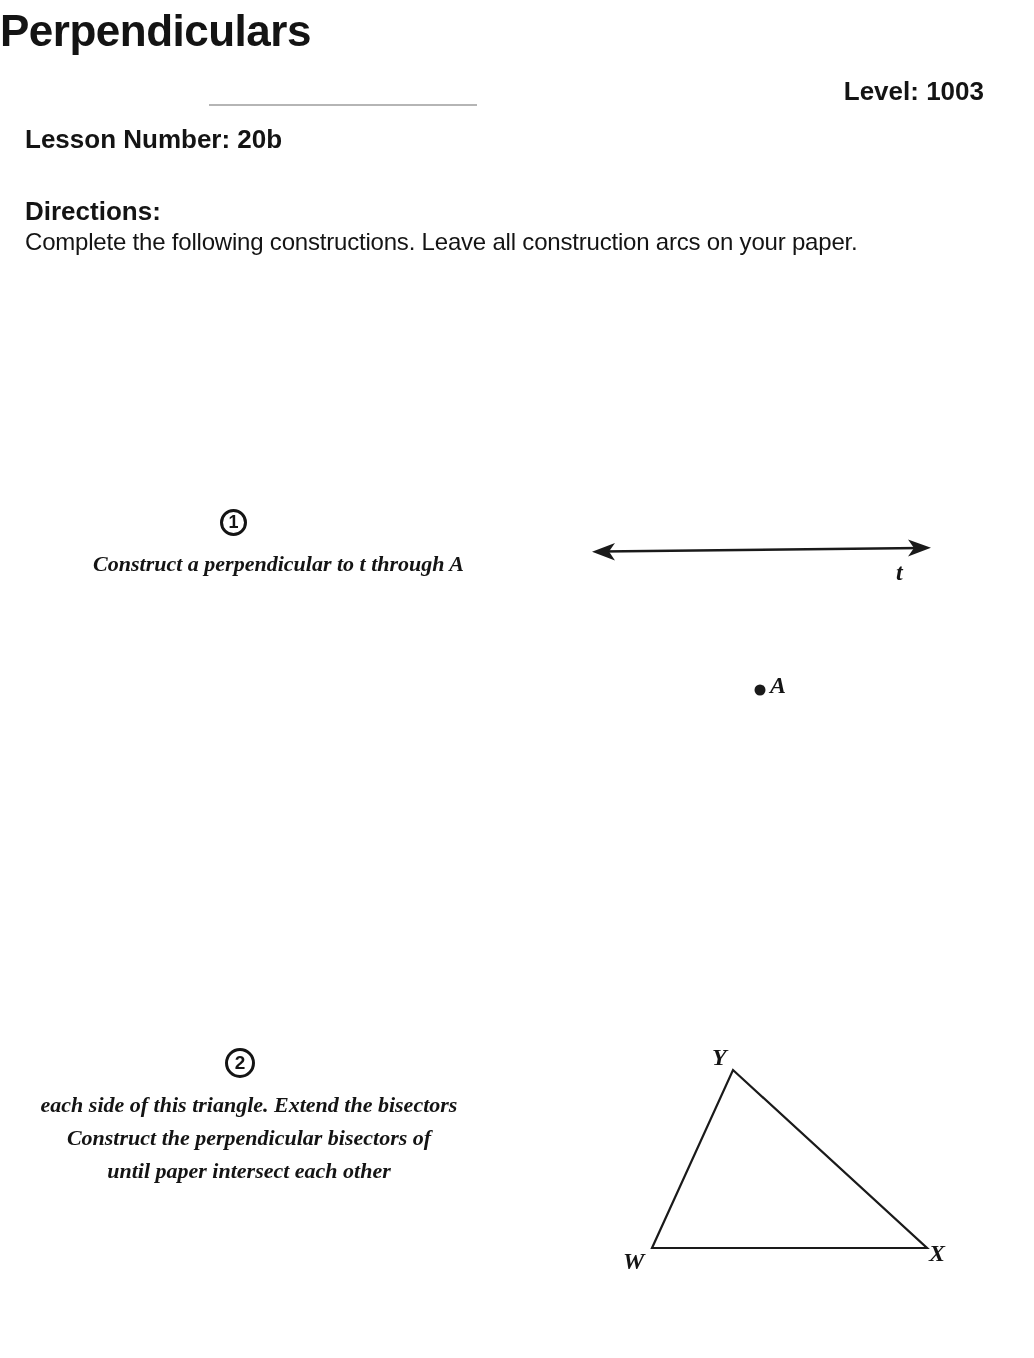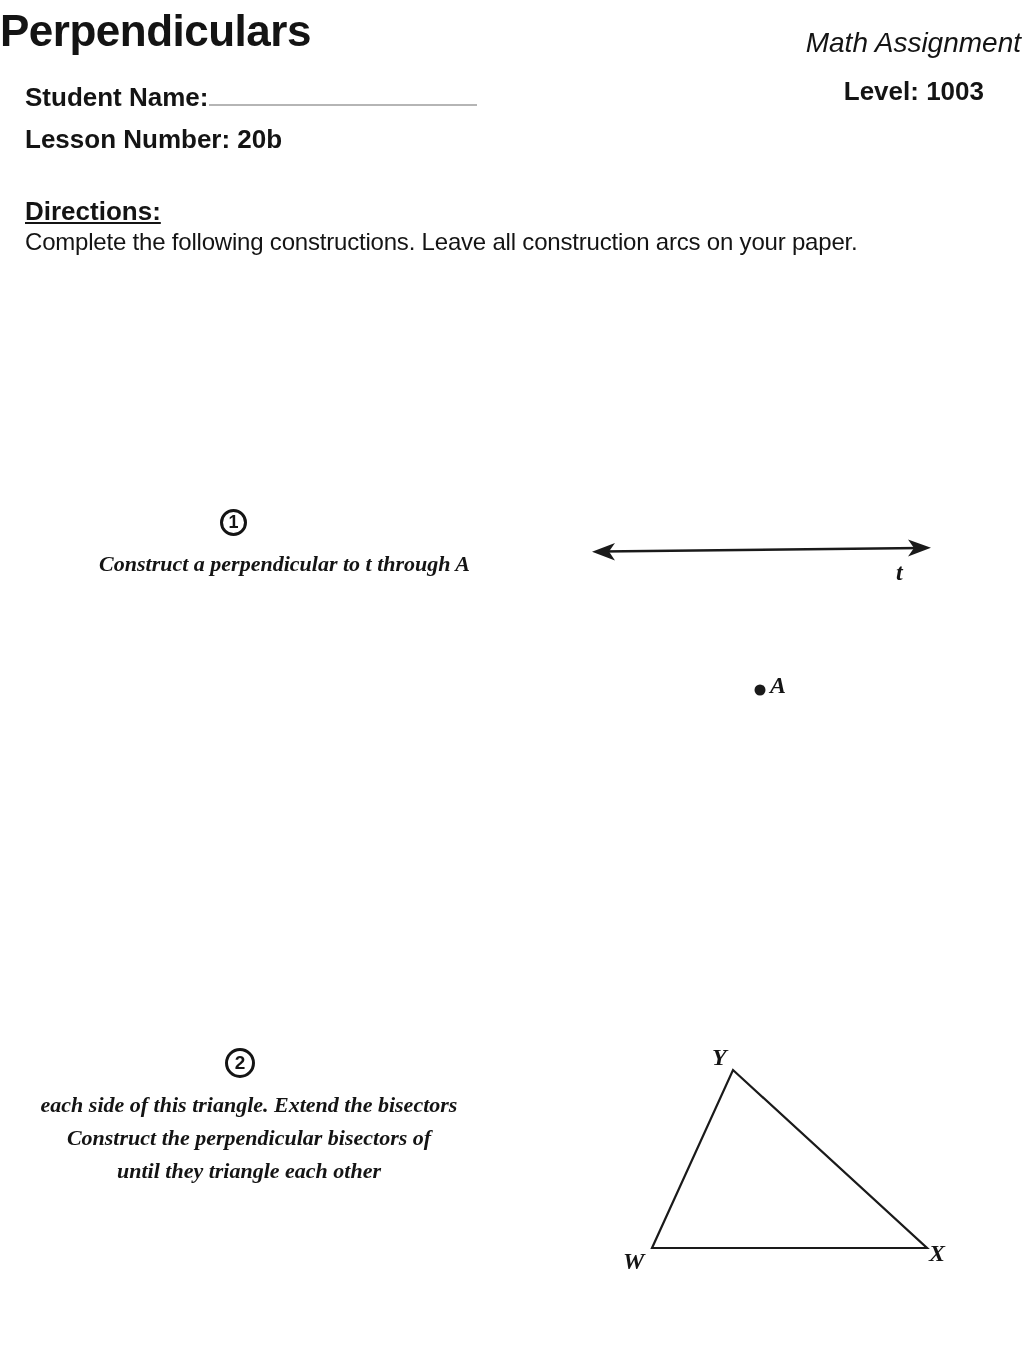--- a/index.html
+++ b/index.html
@@ -29,21 +29,21 @@
     font-weight: normal;
   }
   .student-name-label { top: 82px; left: 25px; font-size: 26px; font-weight: bold; }
   .name-line {
     top: 84px; left: 209px; width: 268px; height: 22px;
     border-bottom: 2px solid #b5b5b5;
   }
   .level-label { top: 76px; right: 50px; font-size: 26px; font-weight: bold; }
   .lesson-label { top: 124px; left: 25px; font-size: 26px; font-weight: bold; }
 
-  .directions-label { top: 196px; left: 25px; font-size: 26px; font-weight: bold; text-decoration: underline; }
+  .directions-label { top: 196px; left: 25px; font-size: 26px; font-weight: bold; }
   .directions-text {
     top: 228px; left: 25px;
     font-size: 24px;
     letter-spacing: -0.2px;
   }
 
   .circled-number {
     border: 3px solid #141414;
     border-radius: 50%;
     display: flex;
@@ -56,39 +56,37 @@
   .circle-2 { top: 1048px; left: 225px; width: 30px; height: 30px; font-size: 19px; }
 
   .instruction {
     font-family: "Liberation Serif", serif;
     font-weight: bold;
     font-style: italic;
     font-size: 22px;
     text-align: center;
     color: #141414;
   }
-  .instruction-1 { top: 551px; left: 14px; width: 498px; padding-left: 43px; }
+  .instruction-1 { top: 551px; left: 8px; width: 498px; padding-left: 43px; }
   .instruction-2 { top: 1088px; left: 0; width: 498px; line-height: 33px; }
 
   .figure-svg { position: absolute; }
   .fig-label {
     font-family: "Liberation Serif", serif;
     font-weight: bold;
     font-style: italic;
     fill: #141414;
   }
 </style>
 </head>
 <body>
 
 <div class="page">
 
   <h1 class="abs title">Perpendiculars</h1>
-  <div class="abs assignment-type">Math Assignment</div>
-  <div class="abs student-name-label">Student Name:</div>
   <div class="abs name-line"></div>
   <div class="abs level-label">Level: 1003</div>
   <div class="abs lesson-label">Lesson Number: 20b</div>
 
   <div class="abs directions-label">Directions:</div>
   <div class="abs directions-text">Complete the following constructions. Leave all construction arcs on your paper.</div>
 
   <div class="abs circled-number circle-1">
     <span>1</span>
   </div>
@@ -104,21 +102,21 @@
     <circle cx="172" cy="156" r="5.5" fill="#1a1a1a"></circle>
     <text class="fig-label" x="182" y="159" font-size="24">A</text>
   </svg>
 
   <div class="abs circled-number circle-2">
     <span>2</span>
   </div>
   <div class="abs instruction instruction-2">
     <div>each side of this triangle. Extend the bisectors</div>
     <div>Construct the perpendicular bisectors of</div>
-    <div>until they triangle each other</div>
+    <div>until paper intersect each other</div>
   </div>
 
   <svg class="figure-svg" style="left:600px; top:1030px;" width="380" height="255" viewBox="0 0 380 255">
     <polygon points="52,218 133,40 327,218" fill="none" stroke="#1a1a1a" stroke-width="2.2"></polygon>
     <text class="fig-label" x="112" y="35" font-size="24">Y</text>
     <text class="fig-label" x="23" y="239" font-size="24">W</text>
     <text class="fig-label" x="329" y="231" font-size="24">X</text>
   </svg>
 
 </div>

